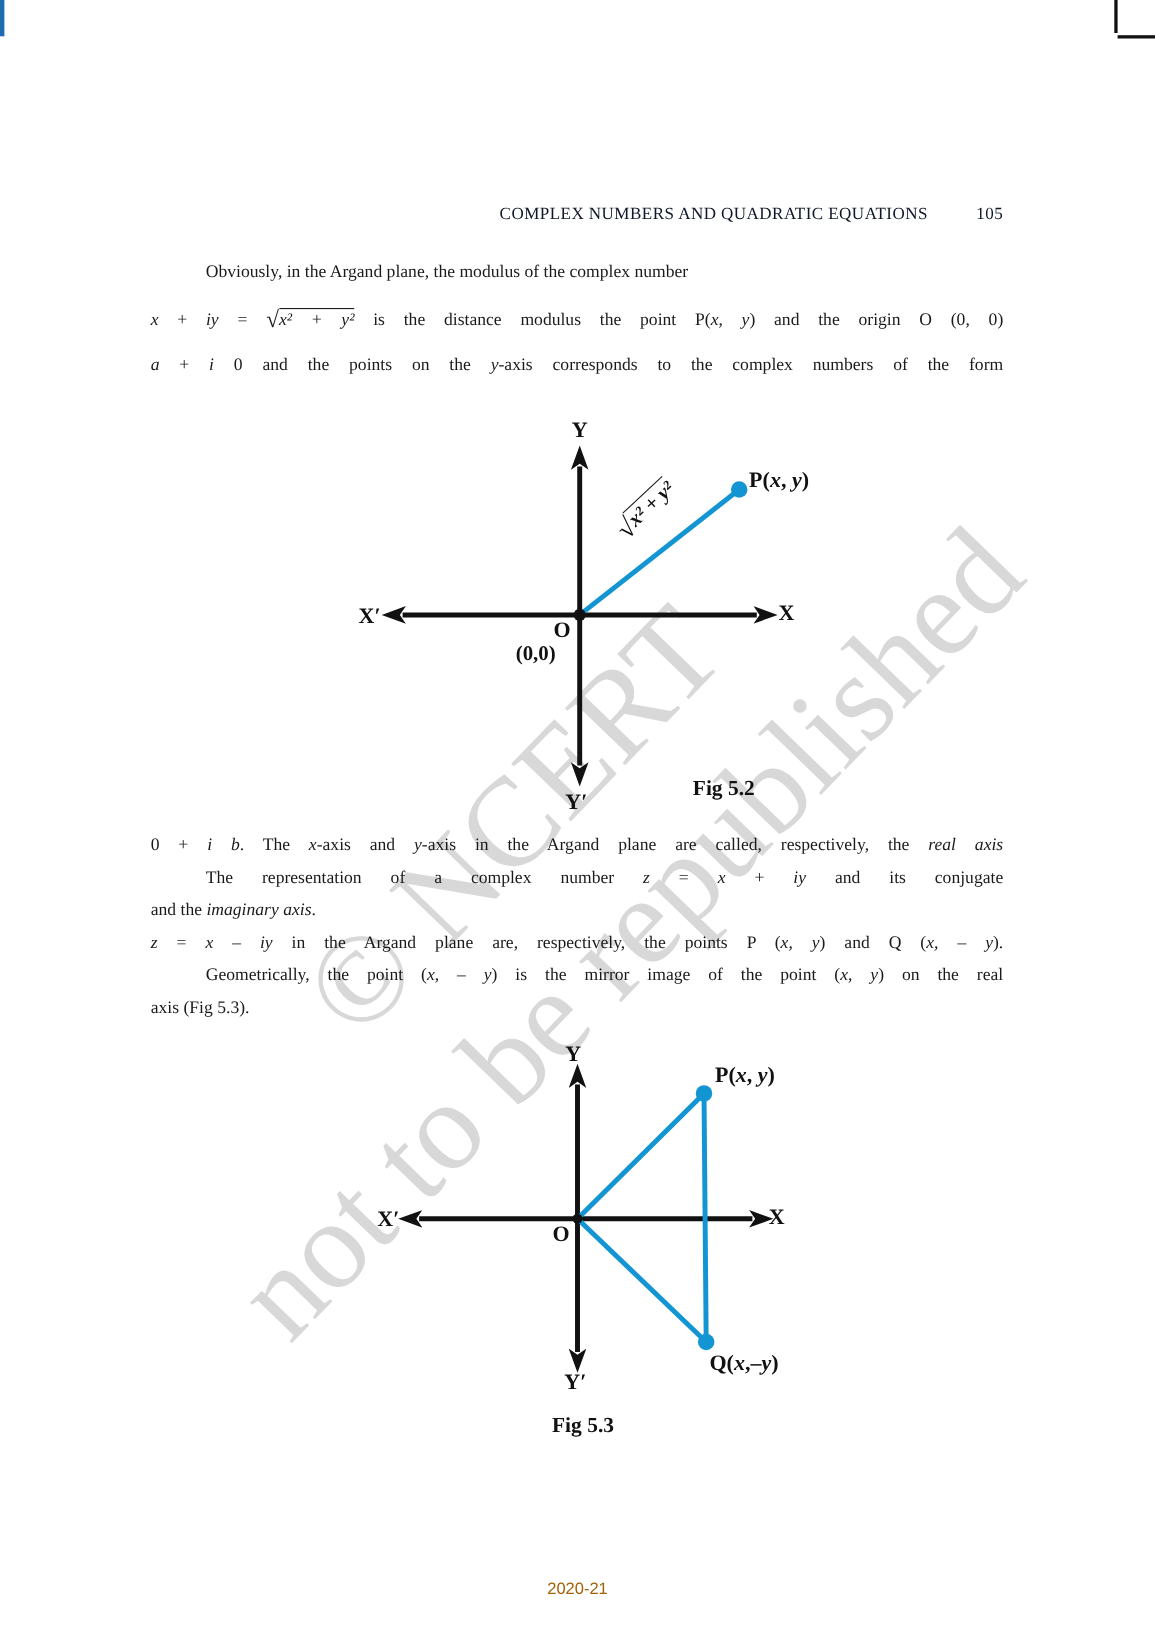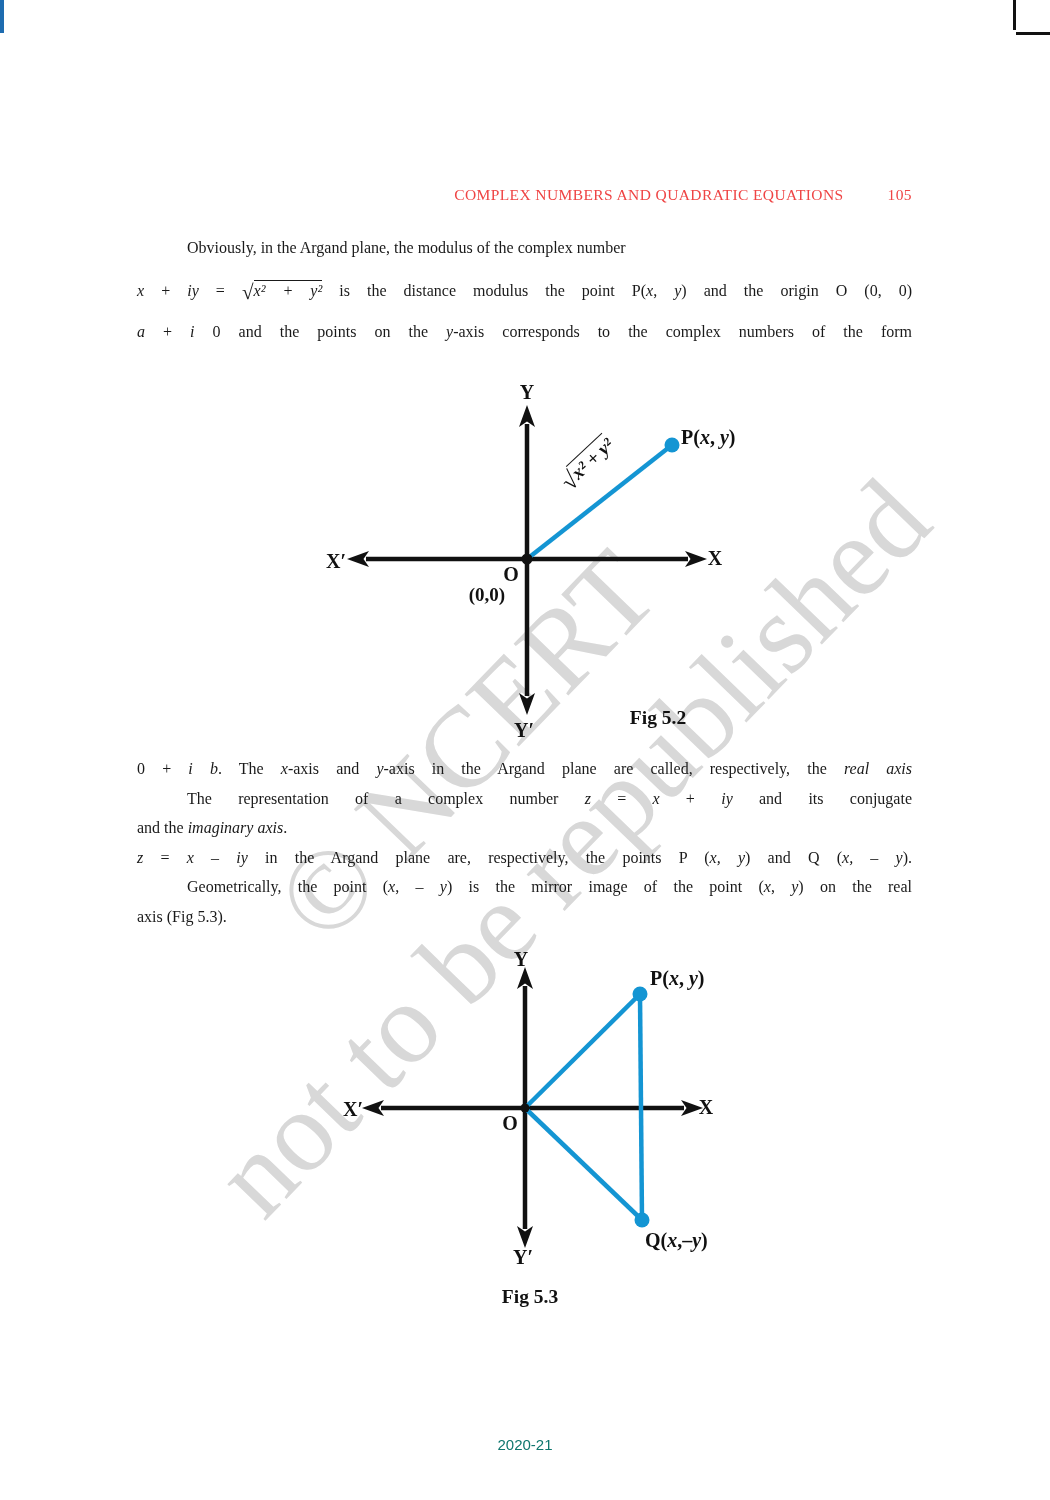--- a/index.html
+++ b/index.html
@@ -16,21 +16,21 @@
     position:absolute;left:519px;top:797px;
     transform:translate(-50%,-50%) rotate(-46deg);
     font-size:115px;line-height:147px;color:#d8d8d8;
     text-align:center;white-space:nowrap;z-index:1;
     font-family:"Liberation Serif", serif;
   }
   
   .header{
     position:absolute;left:137px;top:186px;width:775px;
     display:flex;justify-content:flex-end;align-items:baseline;gap:44px;
-    font-size:15.5px;letter-spacing:0.4px;color:#ef4444;z-index:2;
+    font-size:15.5px;letter-spacing:0.4px;color:#0f172a;z-index:2;
   }
   
   .textcol{position:absolute;left:137px;width:775px;z-index:2;font-size:16px;}
   .tc1{top:233px;}
   .tc2{top:754px;}
   .line{line-height:29.5px;}
   .just{text-align:justify;text-align-last:justify;}
   .ind{padding-left:50px;}
   .fline{margin-top:10px;margin-bottom:8px;line-height:36px;}
   .it, i{font-style:italic;}
@@ -48,21 +48,21 @@
   .figlab-left{transform:translate(0,-50%);}
   .figcap{font-size:19.5px;}
   .coords{font-size:19px;}
   .radlab{
     position:absolute;font-weight:bold;font-size:19px;white-space:nowrap;
     transform:translate(-50%,-50%) rotate(-43deg);color:#111;
   }
   
   .footer{
     position:absolute;left:0;right:0;top:1436px;text-align:center;
-    font-family:"Liberation Sans", sans-serif;font-size:15px;color:#0f766e;z-index:2;
+    font-family:"Liberation Sans", sans-serif;font-size:15px;color:#a16207;z-index:2;
   }
 </style>
 </head>
 <body>
 
 <div class="page">
 
   <div class="blue-tick"></div>
   <div class="crop-v"></div>
   <div class="crop-h"></div>

